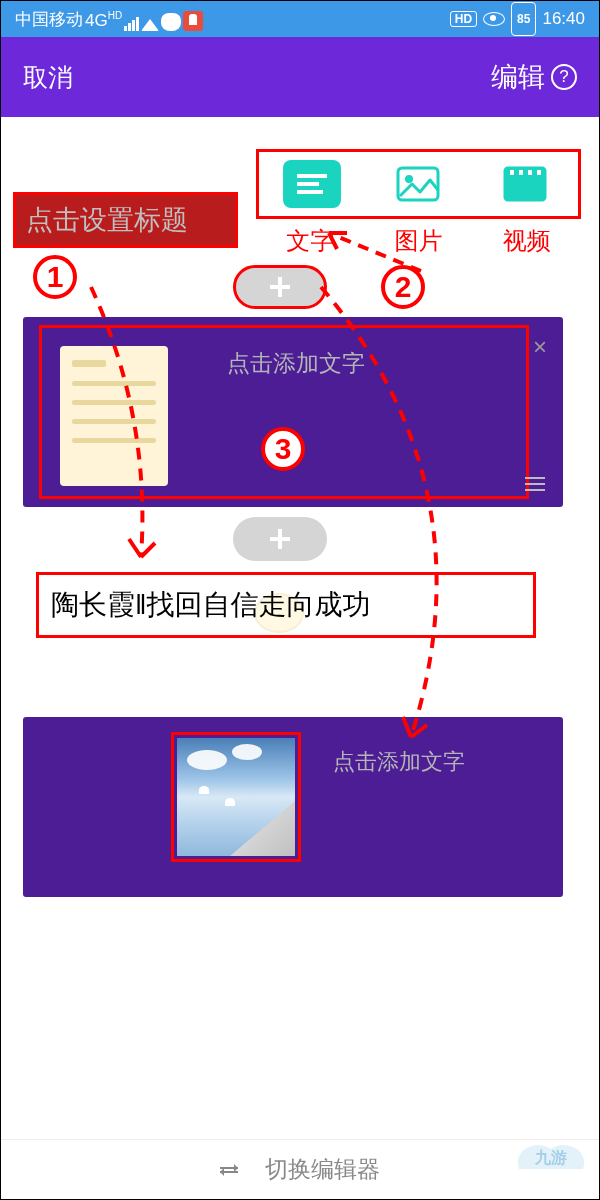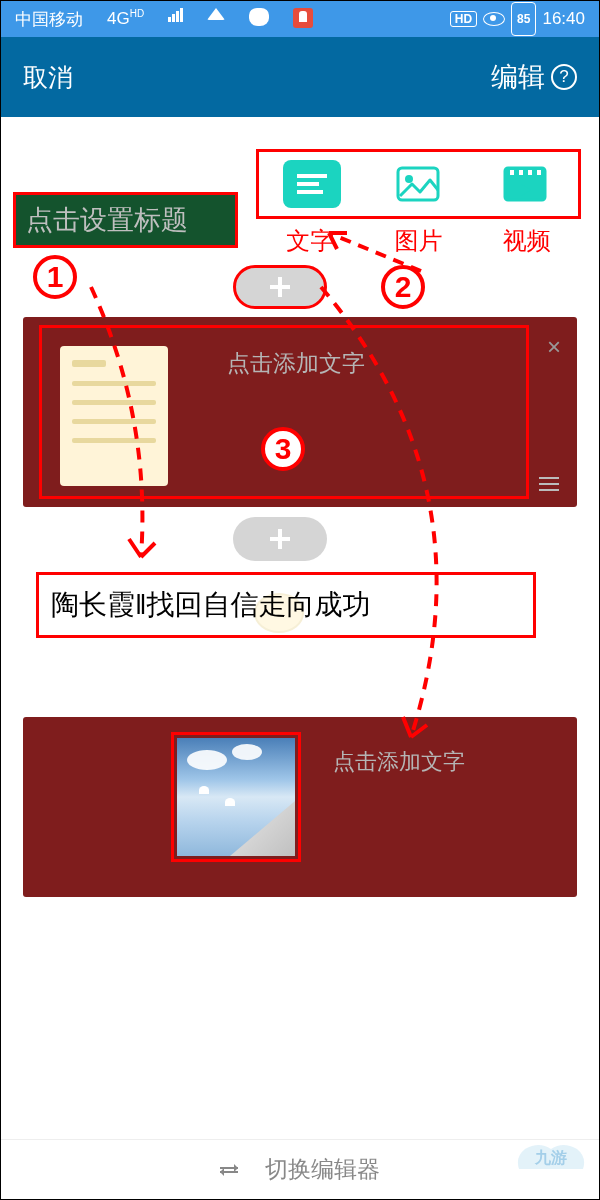--- a/index.html
+++ b/index.html
@@ -1,49 +1,49 @@
 <!DOCTYPE html>
 <html><head>
 <meta charset="utf-8">
 <style>
 *{margin:0;padding:0;box-sizing:border-box;font-family:-apple-system,"PingFang SC","Microsoft YaHei",sans-serif}
 body{width:600px;height:1200px;background:#fff;position:relative;overflow:hidden;border:1px solid #000}
 .status-bar{height:36px;background:#3e98e8;color:#fff;display:flex;align-items:center;padding:0 14px;font-size:17px;justify-content:space-between}
-.status-left{display:flex;align-items:flex-start;gap:24px}
+.status-left{display:flex;align-items:flex-end;gap:2px}
 .status-right{display:flex;align-items:center;gap:6px}
 .sig-bar{display:inline-flex;align-items:flex-end;gap:1px}
 .sig-bar span{width:3px;background:#fff;display:inline-block}
 .sig-bar span:nth-child(1){height:5px}.sig-bar span:nth-child(2){height:8px}.sig-bar span:nth-child(3){height:11px}.sig-bar span:nth-child(4){height:14px}
 .wifi{width:0;height:0;border-left:9px solid transparent;border-right:9px solid transparent;border-bottom:12px solid #fff;border-radius:2px}
 .wechat{width:20px;height:18px;background:#fff;border-radius:40% 40% 45% 45%;position:relative}
 .red-sq{width:20px;height:20px;background:#e74c3c;border-radius:3px;position:relative}
 .red-sq::after{content:"";position:absolute;top:3px;left:6px;width:8px;height:11px;background:#fff;border-radius:3px 3px 0 0}
 .hd-box{border:1.5px solid #fff;border-radius:3px;padding:0 4px;font-size:12px;font-weight:600}
 .eye{width:22px;height:14px;border:1.5px solid #fff;border-radius:70%;position:relative}
 .eye::after{content:"";position:absolute;top:2px;left:6px;width:6px;height:6px;background:#fff;border-radius:50%}
 .bat{border:1.5px solid #fff;border-radius:4px;padding:0 5px;font-size:12px;font-weight:600;display:flex;align-items:center;height:34px}
-.app-bar{height:80px;background:#0369a1;display:flex;align-items:center;justify-content:space-between;padding:0 22px}
+.app-bar{height:80px;background:#6d28d9;display:flex;align-items:center;justify-content:space-between;padding:0 22px}
 .app-bar .cancel{color:#fff;font-size:25px}
 .app-bar .title{color:#fff;font-size:27px;display:flex;align-items:center;gap:6px}
 .q-circ{width:26px;height:26px;border:2px solid #fff;border-radius:50%;display:flex;align-items:center;justify-content:center;font-size:17px}
 .preview-btn{background:#fff;color:#3e98e8;padding:8px 18px;border-radius:8px;font-size:24px}
 .content{position:relative;padding:0;background:#fff}
-.title-input{position:absolute;top:75px;left:12px;width:225px;height:56px;border:3px solid #ff0000;background:#14532d;font-size:27px;color:#bfbfbf;display:flex;align-items:center;padding-left:10px}
+.title-input{position:absolute;top:75px;left:12px;width:225px;height:56px;border:3px solid #ff0000;background:#b91c1c;font-size:27px;color:#bfbfbf;display:flex;align-items:center;padding-left:10px}
 .toolbar{position:absolute;top:32px;left:255px;width:325px;height:70px;border:3px solid #ff0000;display:flex;align-items:center;justify-content:space-around}
 .tool-icon{width:58px;height:48px;border-radius:8px;display:flex;align-items:center;justify-content:center}
 .text-ic{background:#1bd4c0}
 .text-ic svg{fill:#fff}
 .img-ic svg{stroke:#1bd4c0}
 .vid-ic svg{stroke:#1bd4c0;fill:#1bd4c0}
 .tool-labels{position:absolute;top:108px;left:255px;width:325px;display:flex;justify-content:space-around;color:#ff0000;font-size:24px;font-weight:500}
 .add-pill{position:absolute;left:232px;width:94px;height:44px;background:#d5d5d5;border-radius:22px;display:flex;align-items:center;justify-content:center}
 .add-pill svg{fill:#fff}
 .pill-1{top:148px;border:3px solid #ff0000}
 .pill-2{top:400px}
-.sec-card{position:absolute;left:22px;right:22px;background:#7f1d1d;border-radius:3px}
+.sec-card{position:absolute;left:22px;right:36px;background:#4c1d95;border-radius:3px}
 .card-1{top:200px;height:190px}
 .card-2{top:600px;height:180px}
 .inner-box{position:absolute;top:8px;left:16px;width:490px;height:174px;border:3px solid #ff0000}
 .text-thumb{position:absolute;top:18px;left:18px;width:108px;height:140px;background:#fff4d8;border-radius:4px;padding:14px 12px}
 .text-thumb .ln{height:5px;background:#e8d89e;margin-bottom:14px;border-radius:2px}
 .text-thumb .tl{width:40%;height:7px}
 .hint-text{position:absolute;top:20px;left:185px;color:#b5b5b5;font-size:23px}
 .close-x{position:absolute;top:16px;right:16px;color:#999;font-size:24px}
 .drag-h{position:absolute;bottom:16px;right:18px;display:flex;flex-direction:column;gap:4px}
 .drag-h span{width:20px;height:2px;background:#bbb}

